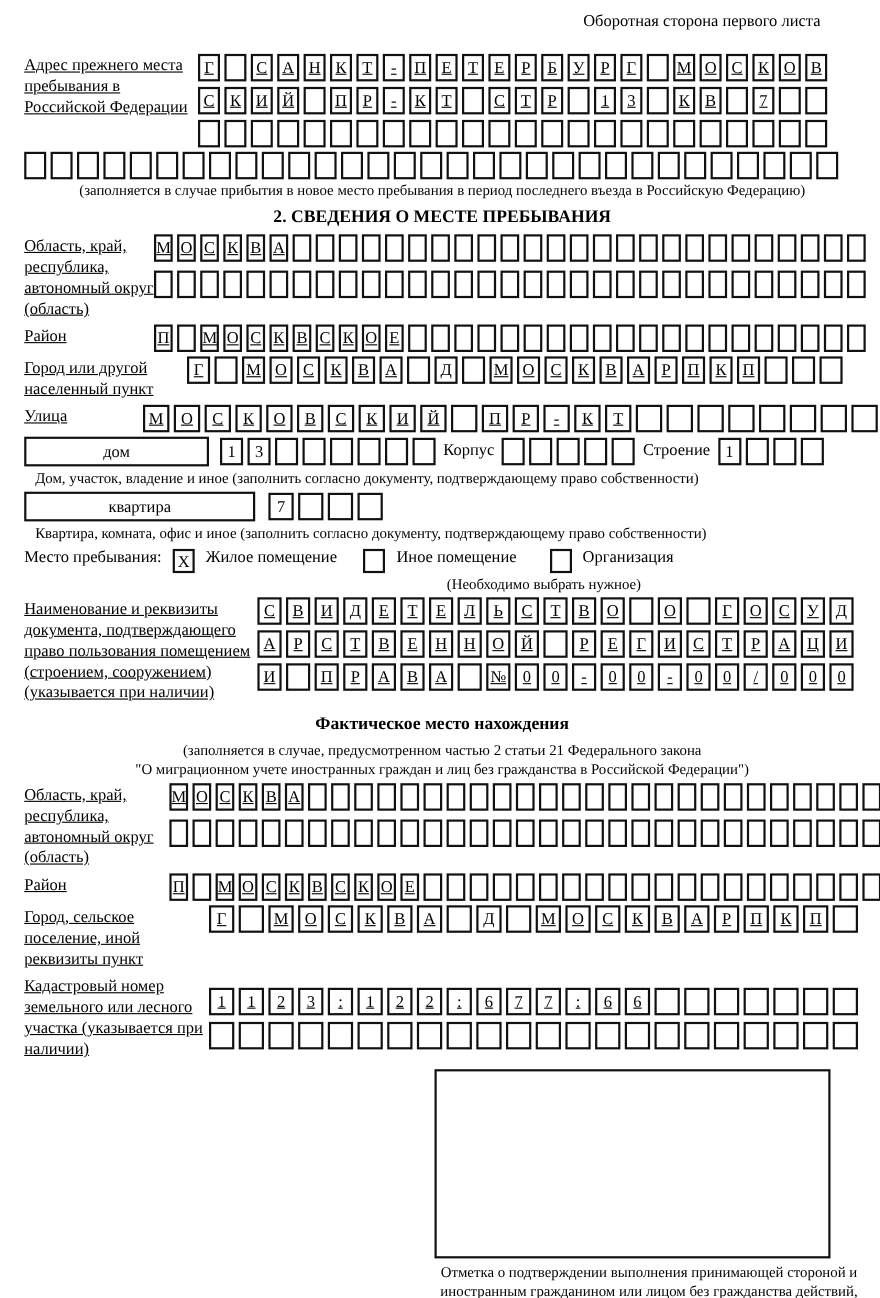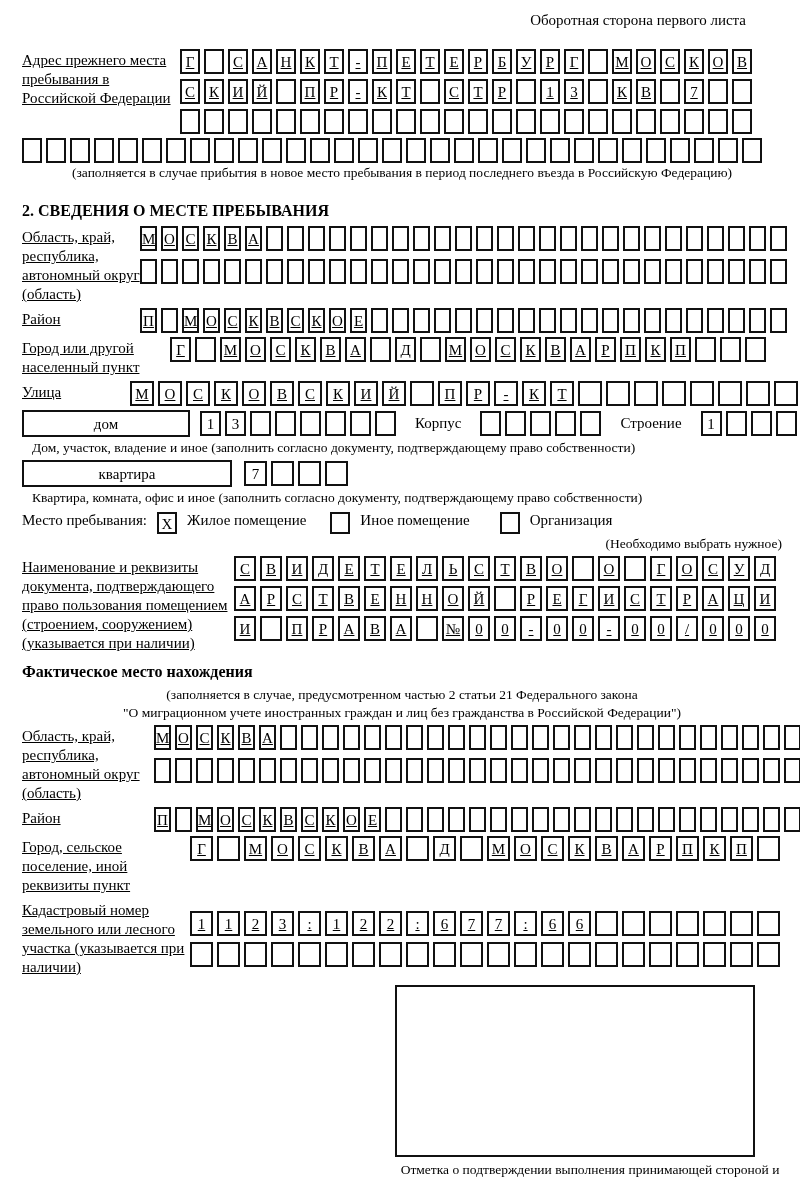--- a/index.html
+++ b/index.html
@@ -23,28 +23,28 @@
   }
   .cw20 .cell { width:20px; }   
   .cwF  .cell { width:20px; }   
   .cw17 .cell { width:17px; }   
   .cw21 .cell { width:21px; }   
   .cw24 .cell { width:24px; }   
   .cw22 .cell { width:22px; }   
   .cw23 .cell { width:23px; }   
 
   .caption { font-size:13.5px; text-align:center; margin:2px 0 4px 0; }
-  .sec-title { font-size:16px; font-weight:bold; margin:21px 0 6px 0; }
+  .sec-title { font-size:16px; font-weight:bold; text-align:center; margin:8px 0 6px 0; }
 
   .typebox {
     border:2px solid #111; height:27px; line-height:24px; text-align:center;
     font-size:15px; flex:none;
   }
   .inline-row { display:flex; align-items:center; margin-bottom:3px; }
-  .inline-lbl { font-size:15px; padding:0 19px; }
+  .inline-lbl { font-size:15px; padding:0 7px; }
 
   .checkbox {
     display:inline-block; width:20px; height:22px; border:2px solid #111;
     text-align:center; line-height:20px; font-size:15px; flex:none;
   }
   .stay-row { display:flex; align-items:flex-start; gap:10px; font-size:15px; margin:6px 0 2px 0; }
 
   .stamp-wrap { margin-left:373px; margin-top:8px; }
   .stamp-box { width:360px; height:172px; border:2px solid #111; }
   .stamp-caption { width:430px; margin-left:353px; font-size:13.5px; text-align:center; margin-top:4px; line-height:17px; }
@@ -388,21 +388,21 @@
 
 <div class="stay-row">
   <span>Место пребывания:</span>
   <span class="checkbox">X</span>
   <span>Жилое помещение</span>
   <span class="checkbox" style="margin-left:14px"></span>
   <span>Иное помещение</span>
   <span class="checkbox" style="margin-left:20px"></span>
   <span>Организация</span>
 </div>
-<div class="caption" style="text-align:right; margin-left:185px">(Необходимо выбрать нужное)</div>
+<div class="caption" style="text-align:center; margin-left:185px">(Необходимо выбрать нужное)</div>
 
 <div class="block" style="margin-top:2px">
   <div class="lbl" style="width:212px">Наименование и реквизиты документа, подтверждающего право пользования помещением (строением, сооружением) (указывается при наличии)</div>
   <div class="cellcol">
     <div class="cellrow cw22">
         <span class="cell">С</span>
         <span class="cell">В</span>
         <span class="cell">И</span>
         <span class="cell">Д</span>
         <span class="cell">Е</span>

